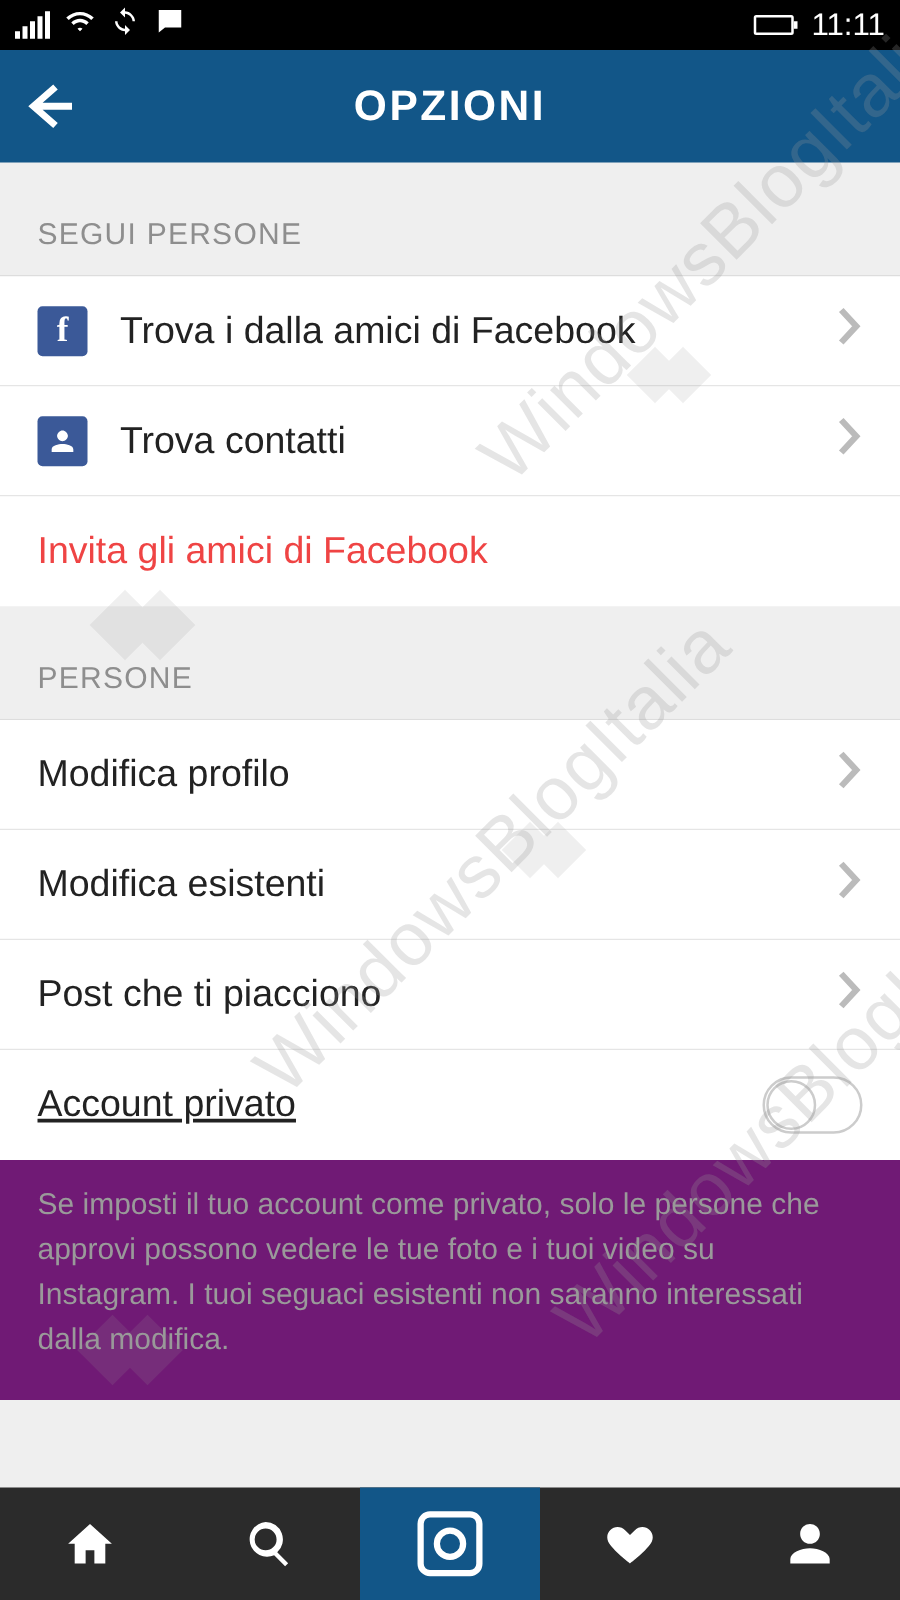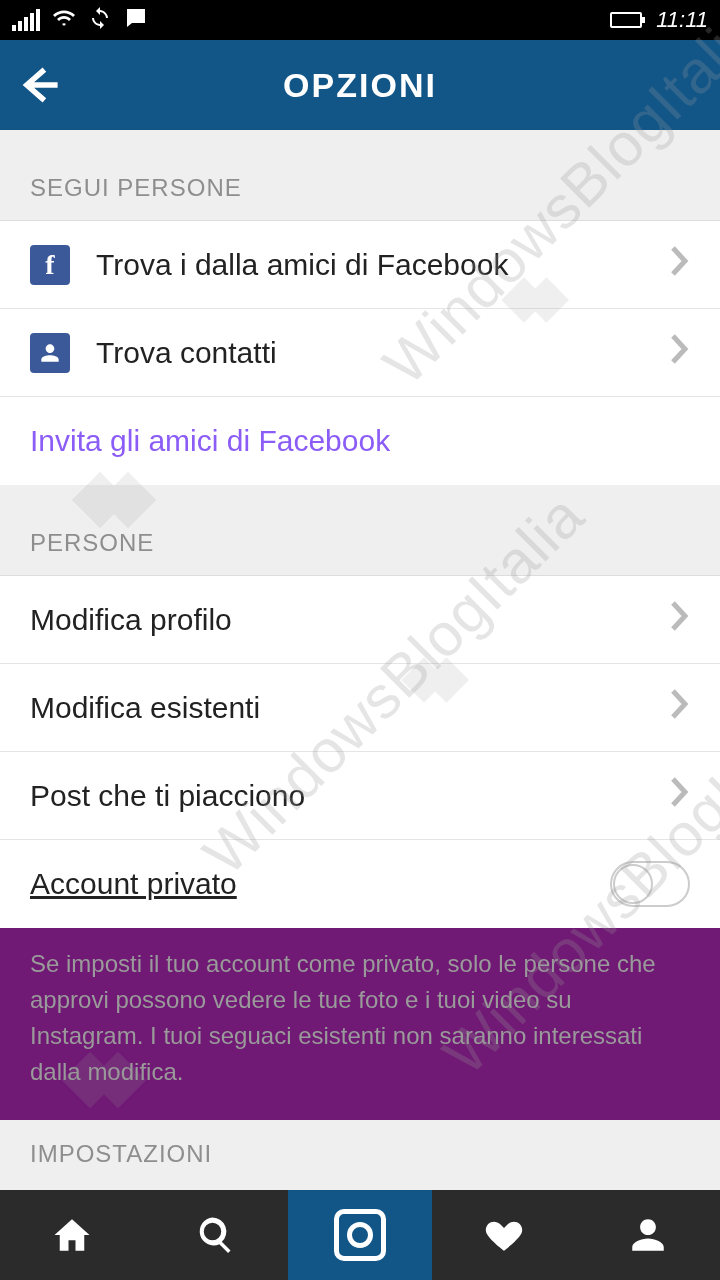--- a/index.html
+++ b/index.html
@@ -62,21 +62,21 @@
   .signal-icon span { width:4px; background:#fff; display:block;}
   .signal-icon span:nth-child(1){height:6px;}
   .signal-icon span:nth-child(2){height:10px;}
   .signal-icon span:nth-child(3){height:14px;}
   .signal-icon span:nth-child(4){height:18px;}
   .signal-icon span:nth-child(5){height:22px;}
   .wifi-ic svg, .sync-ic svg, .msg-ic svg { width:24px; height:24px; fill:#fff;}
   .battery { width:32px; height:16px; border:2px solid #fff; border-radius:2px; position:relative;}
   .battery::after{content:"";position:absolute;right:-5px;top:3px;width:3px;height:6px;background:#fff;}
   .battery-fill{background:#fff; height:100%; width:85%;}
-  .clock { font-weight:400; font-size:22px;font-style:italic;}
+  .clock { font-weight:400; font-size:25px;}
 
   
   .header {
     height: 90px;
     background: #125688;
     display:flex;
     align-items:center;
     color:#fff;
     position:relative;
   }
@@ -104,21 +104,21 @@
     position:relative;
   }
   .item.indent { padding-left: 96px;}
   .item .lead-icon { width:40px; height:40px; margin-right:26px; flex-shrink:0; display:flex; align-items:center; justify-content:center;}
   .item .lead-icon.fb { background:#3b5998; color:#fff; border-radius:4px; font-weight:bold; font-size:28px; font-family:Georgia, serif;}
   .item .lead-icon.contact { background:#3b5998; border-radius:4px; display:flex; align-items:center; justify-content:center;}
   .item .lead-icon.contact svg { width:26px; height:26px; fill:#fff;}
   .item .label { flex:1;}
   .chevron { color:#bbb; }
   .chevron svg { width:22px; height:34px; stroke:#bbb; fill:none; stroke-width:5;}
-  .link-item { color:#8b5cf6; font-weight:400; border-bottom:none; padding-left:30px;justify-content:center;}
+  .link-item { color:#ef4444; font-weight:400; border-bottom:none; padding-left:30px;justify-content:center;}
 
   .toggle {
     width:80px; height:46px; border:2px solid #ccc; border-radius:24px; position:relative; background:#fff;
   }
   .toggle .knob {
     width:40px; height:40px; border:2px solid #ccc; border-radius:50%; background:#fff; position:absolute; left:1px; top:1px;
   }
 
   .footnote {
     padding: 18px 30px 30px 30px;
@@ -237,21 +237,20 @@
     </div>
     <div class="item" style="border-bottom:none;text-decoration:underline;">
       <span class="label">Account privato</span>
       <span class="toggle">
           <span class="knob"></span>
         </span>
     </div>
   </div>
   <div class="footnote">Se imposti il tuo account come privato, solo le persone che approvi possono vedere le tue foto e i tuoi video su Instagram. I tuoi seguaci esistenti non saranno interessati dalla modifica.</div>
 
-  <div class="section-header" style="padding-top:20px;">IMPOSTAZIONI</div>
 </div>
 
 <div class="bottomnav">
   <div class="navbtn">
     <svg viewBox="0 0 24 24">
         <path d="M12 3l10 9h-3v9h-5v-6h-4v6H5v-9H2l10-9z"></path>
       </svg>
   </div>
   <div class="navbtn">
     <svg viewBox="0 0 24 24">

